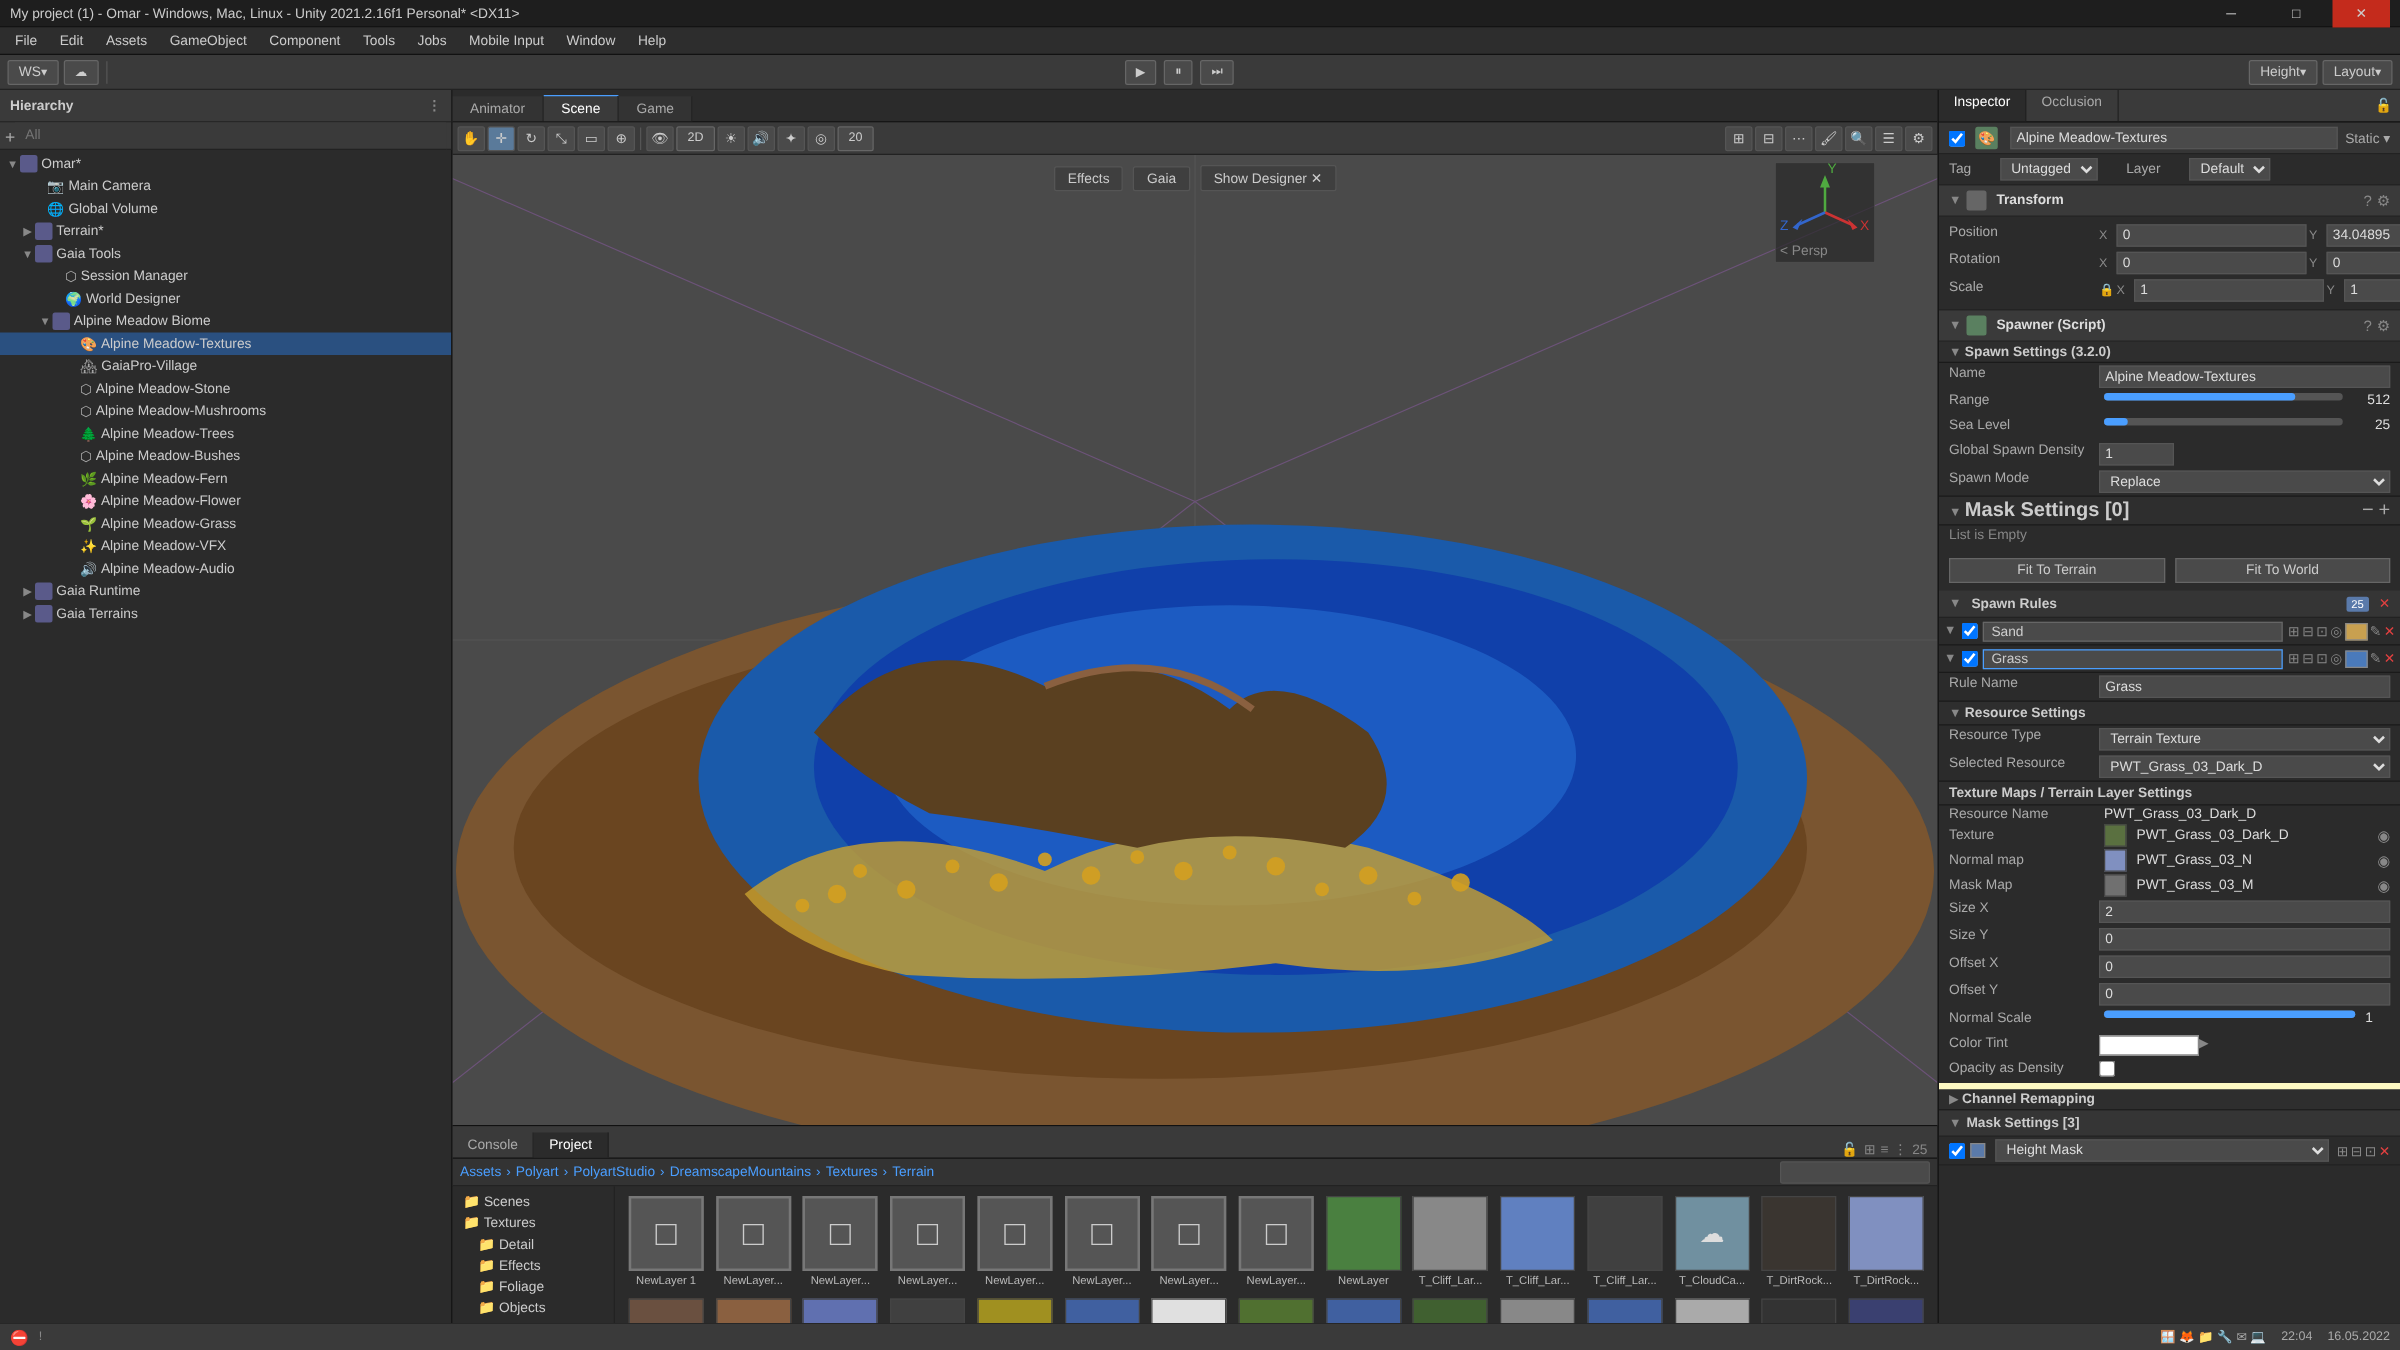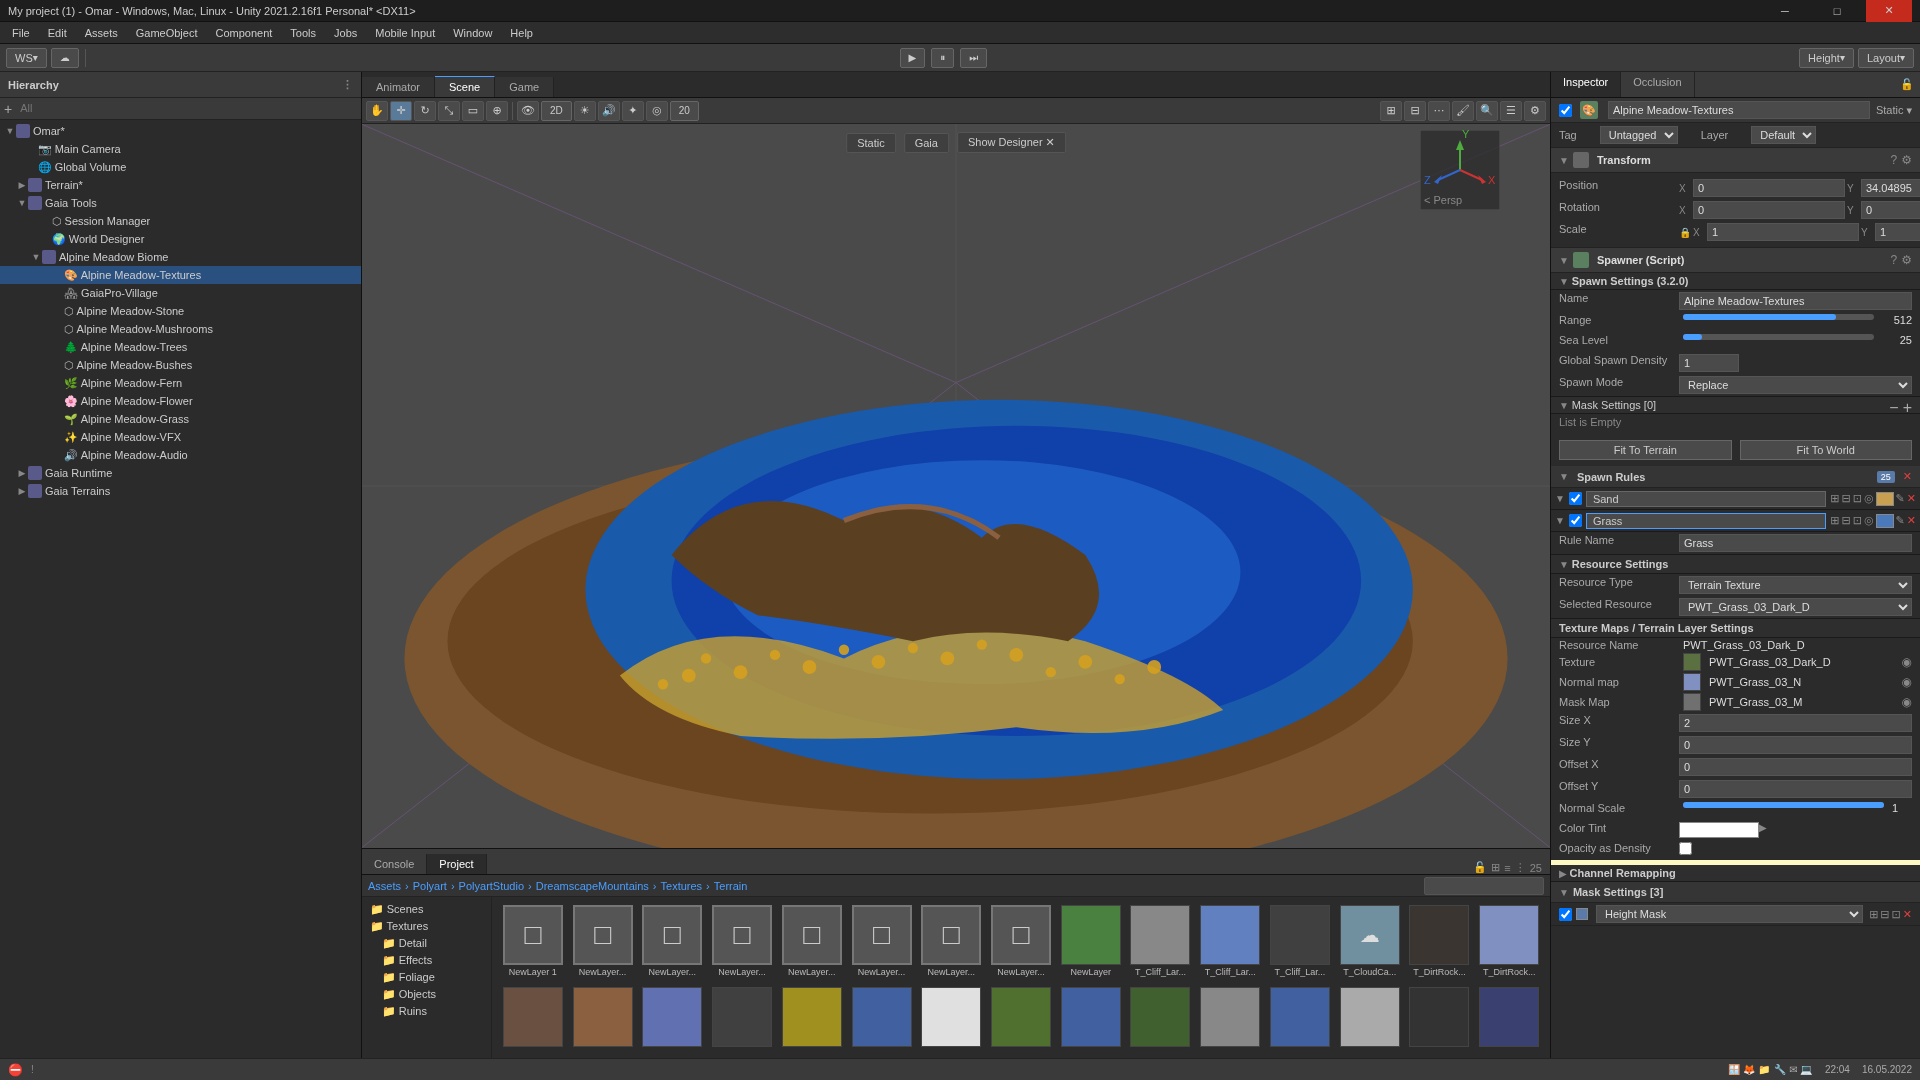--- a/index.html
+++ b/index.html
@@ -172,21 +172,21 @@
       border: 1px solid #555;
       color: #ccc;
       padding: 3px 10px;
       cursor: pointer;
       font-size: 11px;
       border-radius: 2px;
     }
 
     
     #bottom-panel {
-      height: 232px;
+      height: 180px;
       background: #2b2b2b;
       border-top: 1px solid #111;
       display: flex;
       flex-direction: column;
     }
     #bottom-tabs {
       background: #3a3a3a;
       height: 26px;
       display: flex;
       align-items: flex-end;
@@ -818,21 +818,21 @@
           <circle cx="400" cy="318" r="3"></circle>
           <circle cx="420" cy="312" r="4"></circle>
           <circle cx="440" cy="322" r="3"></circle>
           <circle cx="460" cy="315" r="4"></circle>
           <circle cx="175" cy="325" r="3"></circle>
           <circle cx="190" cy="320" r="4"></circle>
         </g>
       </svg>
       
       <div class="viewport-overlay">
-        <div class="overlay-btn">Static</div>
+        <div class="overlay-btn">Effects</div>
         <div class="overlay-btn">Gaia</div>
         <div class="overlay-btn">Show Designer ✕</div>
       </div>
       
       <div class="gizmo-overlay">
         <svg width="80" height="80">
           <rect width="80" height="80" fill="rgba(40,40,40,0.7)" stroke="#555" stroke-width="1"></rect>
 
           <g transform="translate(40,40)">
 
@@ -1154,21 +1154,21 @@
         </div>
         <div class="prop-row">
           <div class="prop-label">Spawn Mode</div>
           <select class="dropdown-select">
             <option>Replace</option>
           </select>
         </div>
 
         <div style="padding:2px 8px;background:#2e2e2e;border-bottom:1px solid #1a1a1a;border-top:1px solid #1a1a1a;">
           <span style="color:#888;font-size:10px;">▼ </span>
-          <span style="color:#ccc;font-size:11px;font-weight:normal;">Mask Settings [0]</span>
+          <span style="color:#ccc;font-size:16px;font-weight:bold;">Mask Settings [0]</span>
           <span style="float:right;color:#aaa;cursor:pointer;font-size:16px;">+</span>
           <span style="float:right;color:#aaa;cursor:pointer;font-size:16px;margin-right:4px;">−</span>
         </div>
         <div class="prop-row">
           <span style="color:#888;font-size:11px;">List is Empty</span>
         </div>
 
         <div class="buttons-row">
           <button class="full-width-btn">Fit To Terrain</button>
           <button class="full-width-btn">Fit To World</button>

